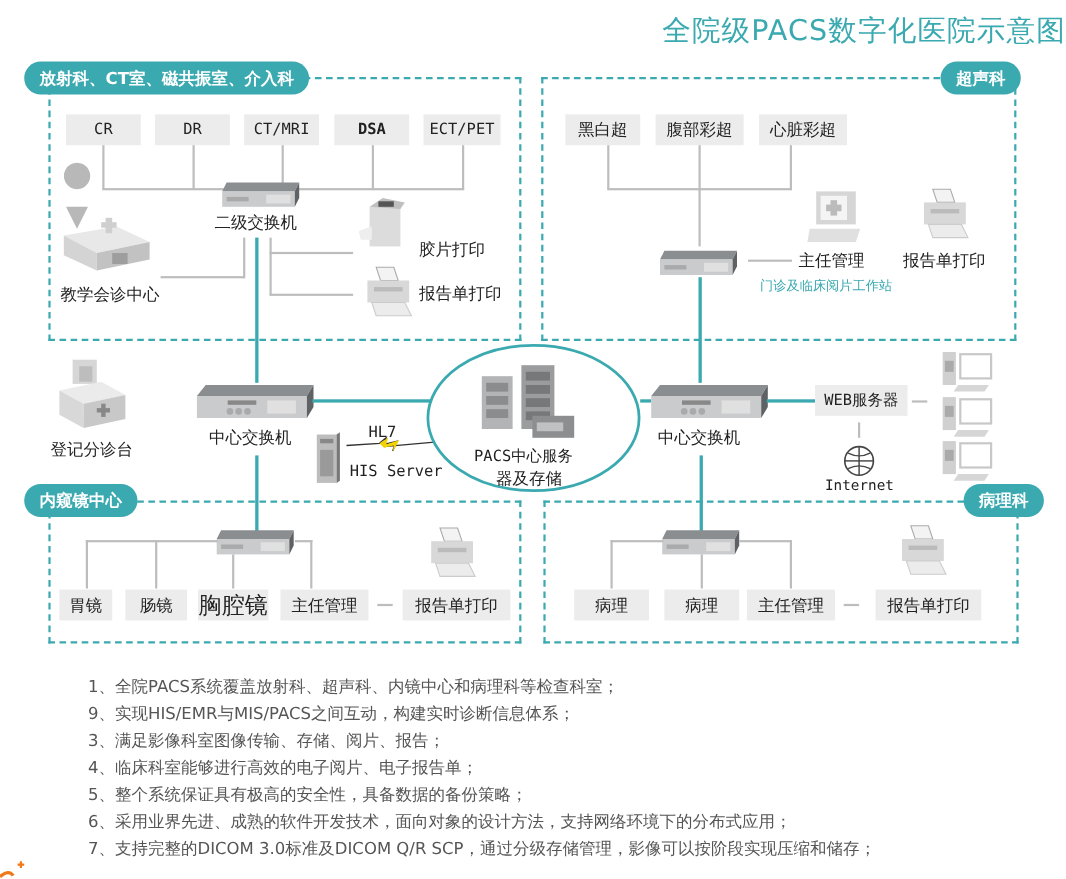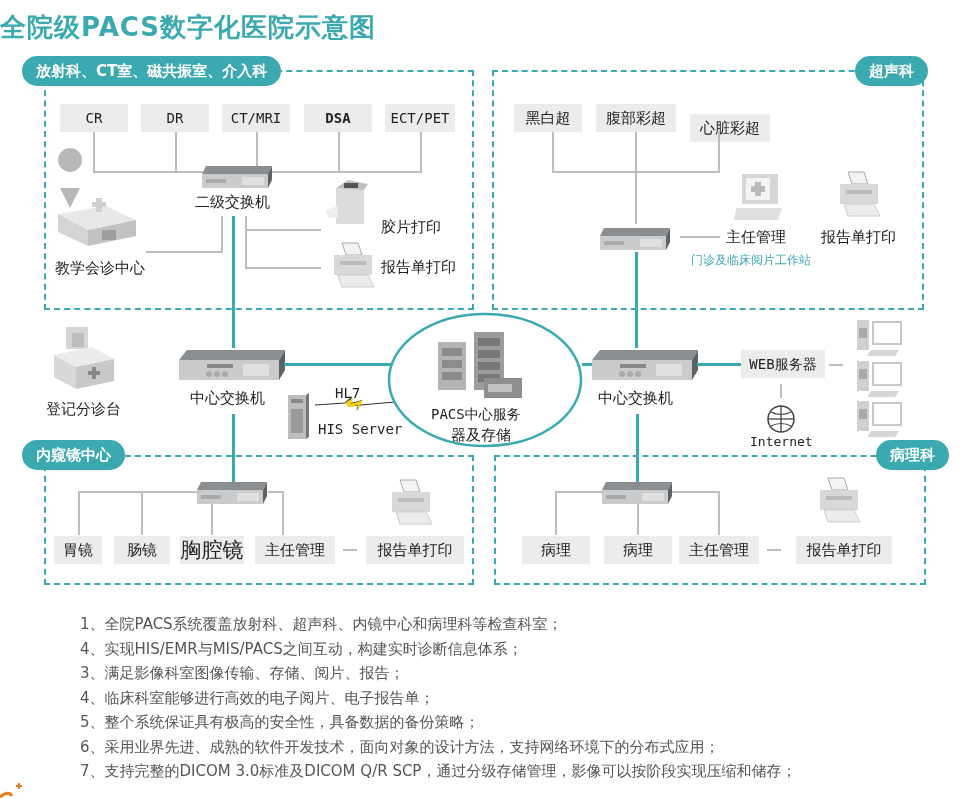--- a/index.html
+++ b/index.html
@@ -1,18 +1,18 @@
 <!DOCTYPE html>
 <html><head>
 <meta charset="utf-8">
 <style>
   html,body{margin:0;padding:0;background:#fff;}
   body{width:969px;height:799px;position:relative;overflow:hidden;font-family:"DejaVu Sans",sans-serif;color:#222;}
   .abs{position:absolute;}
-  .title{left:0;top:10px;width:969px;text-align:left;font-size:26px;font-weight:bold;color:#3aa9b0;letter-spacing:1px;}
+  .title{left:0;top:10px;width:969px;text-align:right;font-size:26px;font-weight:normal;color:#3aa9b0;letter-spacing:1px;}
   .zone{position:absolute;border:2px dashed #3aa9b0;}
   .pill{position:absolute;background:#3aa9b0;color:#fff;font-weight:bold;font-size:15px;border-radius:16px;height:30px;line-height:30px;padding:0 14px;white-space:nowrap;}
   .box{position:absolute;background:#ececec;font-size:14px;text-align:center;color:#222;}
   .mono{font-family:"DejaVu Sans Mono",monospace;}
   .lbl{position:absolute;font-size:15px;color:#222;white-space:nowrap;}
   .gl{position:absolute;background:#bdbdbd;}
   .tl{position:absolute;background:#3aa9b0;}
   .cyan-sub{position:absolute;font-size:12px;color:#3aa9b0;white-space:nowrap;}
   .notes{position:absolute;left:80px;top:612px;font-size:15px;color:#555;line-height:24.5px;}
   .notes div{white-space:nowrap;}
@@ -86,21 +86,21 @@
 <svg style="left:330px;top:243px;" width="46" height="48">
   <polygon points="12,0 28,0 32,12 16,12" fill="#f3f3f3" stroke="#aaa"></polygon>
   <rect x="4" y="12" width="38" height="20" fill="#d8d8d8"></rect>
   <rect x="10" y="18" width="26" height="4" fill="#bbb"></rect>
   <polygon points="8,32 38,32 44,44 12,44" fill="#ececec" stroke="#ccc"></polygon>
 </svg>
 <div class="lbl" style="left:381px;top:258px;">报告单打印</div>
 
 <div class="box" style="left:514px;top:104px;width:68px;height:28px;line-height:28px;font-size:15px;">黑白超</div>
 <div class="box" style="left:596px;top:104px;width:80px;height:28px;line-height:28px;font-size:15px;">腹部彩超</div>
-<div class="box" style="left:690px;top:104px;width:80px;height:28px;line-height:28px;font-size:15px;margin-top:10px;">心脏彩超</div>
+<div class="box" style="left:690px;top:104px;width:80px;height:28px;line-height:28px;font-size:15px;">心脏彩超</div>
 <div class="gl" style="left:552px;top:132px;width:2px;height:40px;"></div>
 <div class="gl" style="left:635px;top:132px;width:2px;height:92px;"></div>
 <div class="gl" style="left:718px;top:132px;width:2px;height:40px;"></div>
 <div class="gl" style="left:552px;top:171px;width:168px;height:2px;"></div>
 <svg style="left:596px;top:224px;" width="80" height="30">
   <polygon points="8,4 74,4 70,12 4,12" fill="#8a8e90"></polygon>
   <rect x="4" y="12" width="66" height="14" fill="#c9cbcc"></rect>
   <polygon points="70,12 74,4 74,18 70,26" fill="#5e6264"></polygon>
   <rect x="8" y="17" width="20" height="4" fill="#aaa"></rect>
   <rect x="44" y="15" width="22" height="8" fill="#e0e0e0"></rect>
@@ -272,21 +272,21 @@
 <div class="box" style="left:796px;top:536px;width:96px;height:28px;line-height:28px;font-size:15px;">报告单打印</div>
 <svg style="left:816px;top:478px;" width="46" height="48">
   <polygon points="12,0 28,0 32,12 16,12" fill="#f3f3f3" stroke="#aaa"></polygon>
   <rect x="4" y="12" width="38" height="20" fill="#d8d8d8"></rect>
   <rect x="10" y="18" width="26" height="4" fill="#bbb"></rect>
   <polygon points="8,32 38,32 44,44 12,44" fill="#ececec" stroke="#ccc"></polygon>
 </svg>
 
 <div class="notes">
   <div>1、全院PACS系统覆盖放射科、超声科、内镜中心和病理科等检查科室；</div>
-  <div>4、实现HIS/EMR与MIS/PACS之间互动，构建实时诊断信息体系；</div>
+  <div>9、实现HIS/EMR与MIS/PACS之间互动，构建实时诊断信息体系；</div>
   <div>3、满足影像科室图像传输、存储、阅片、报告；</div>
   <div>4、临床科室能够进行高效的电子阅片、电子报告单；</div>
   <div>5、整个系统保证具有极高的安全性，具备数据的备份策略；</div>
   <div>6、采用业界先进、成熟的软件开发技术，面向对象的设计方法，支持网络环境下的分布式应用；</div>
   <div>7、支持完整的DICOM 3.0标准及DICOM Q/R SCP，通过分级存储管理，影像可以按阶段实现压缩和储存；</div>
 </div>
 
 <svg style="left:0px;top:780px;" width="24" height="19">
   <path d="M0,17 Q8,10 12,16" stroke="#f07a1a" stroke-width="3" fill="none"></path>
   <path d="M16,6 h6 M19,3 v6" stroke="#f07a1a" stroke-width="2"></path>

